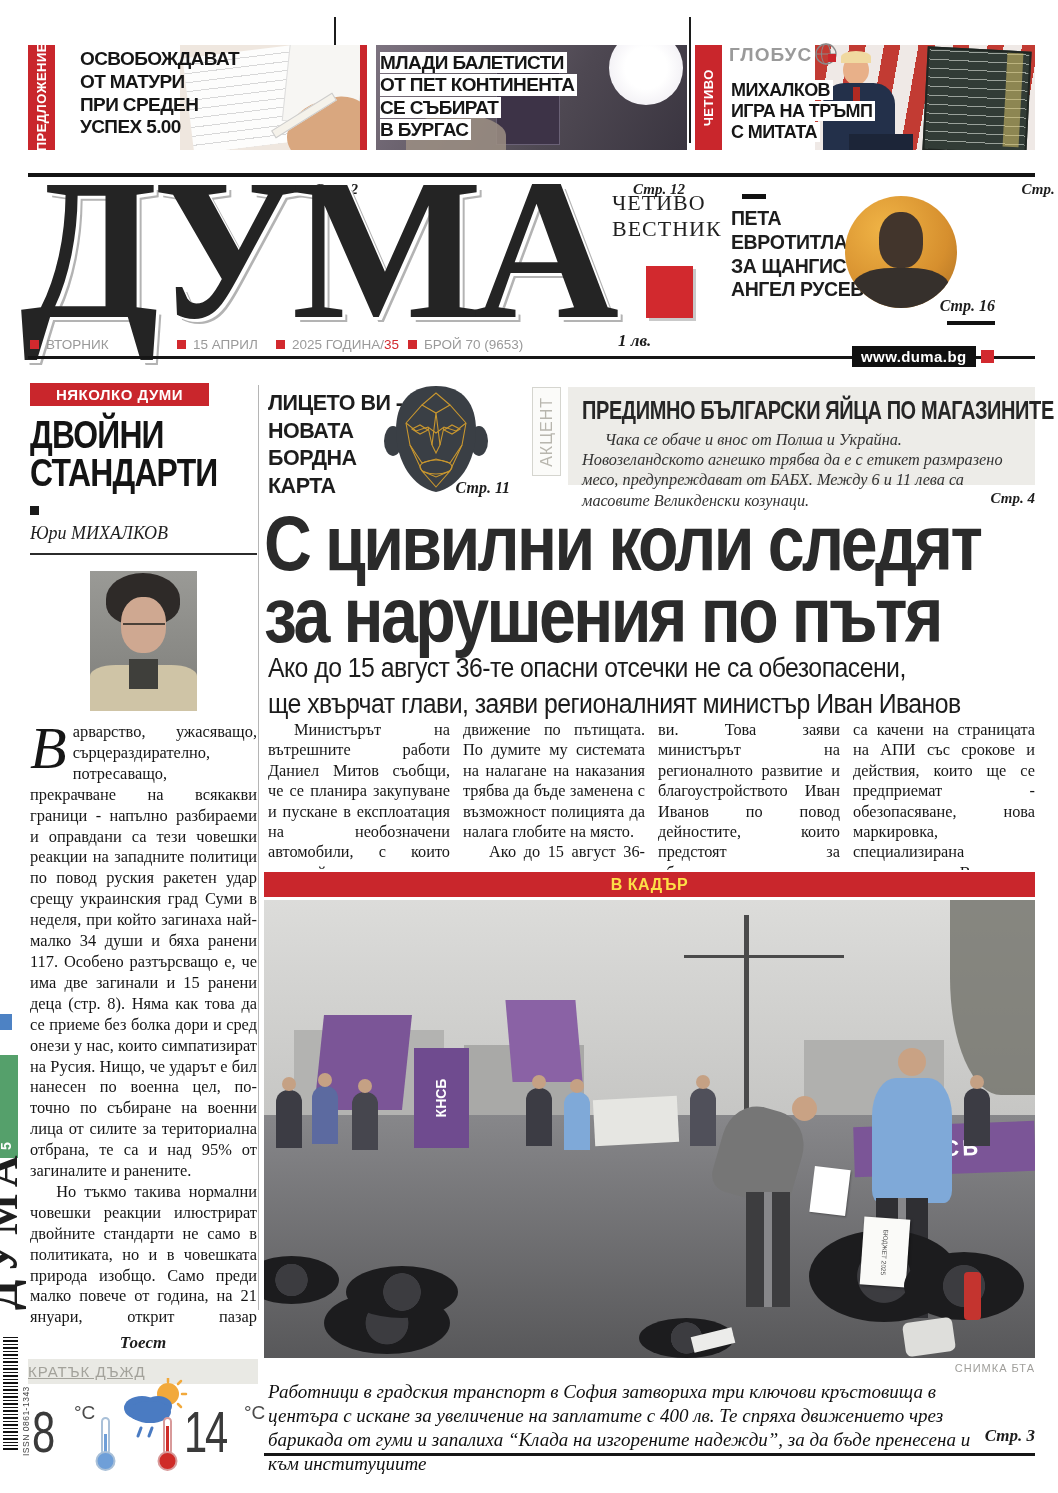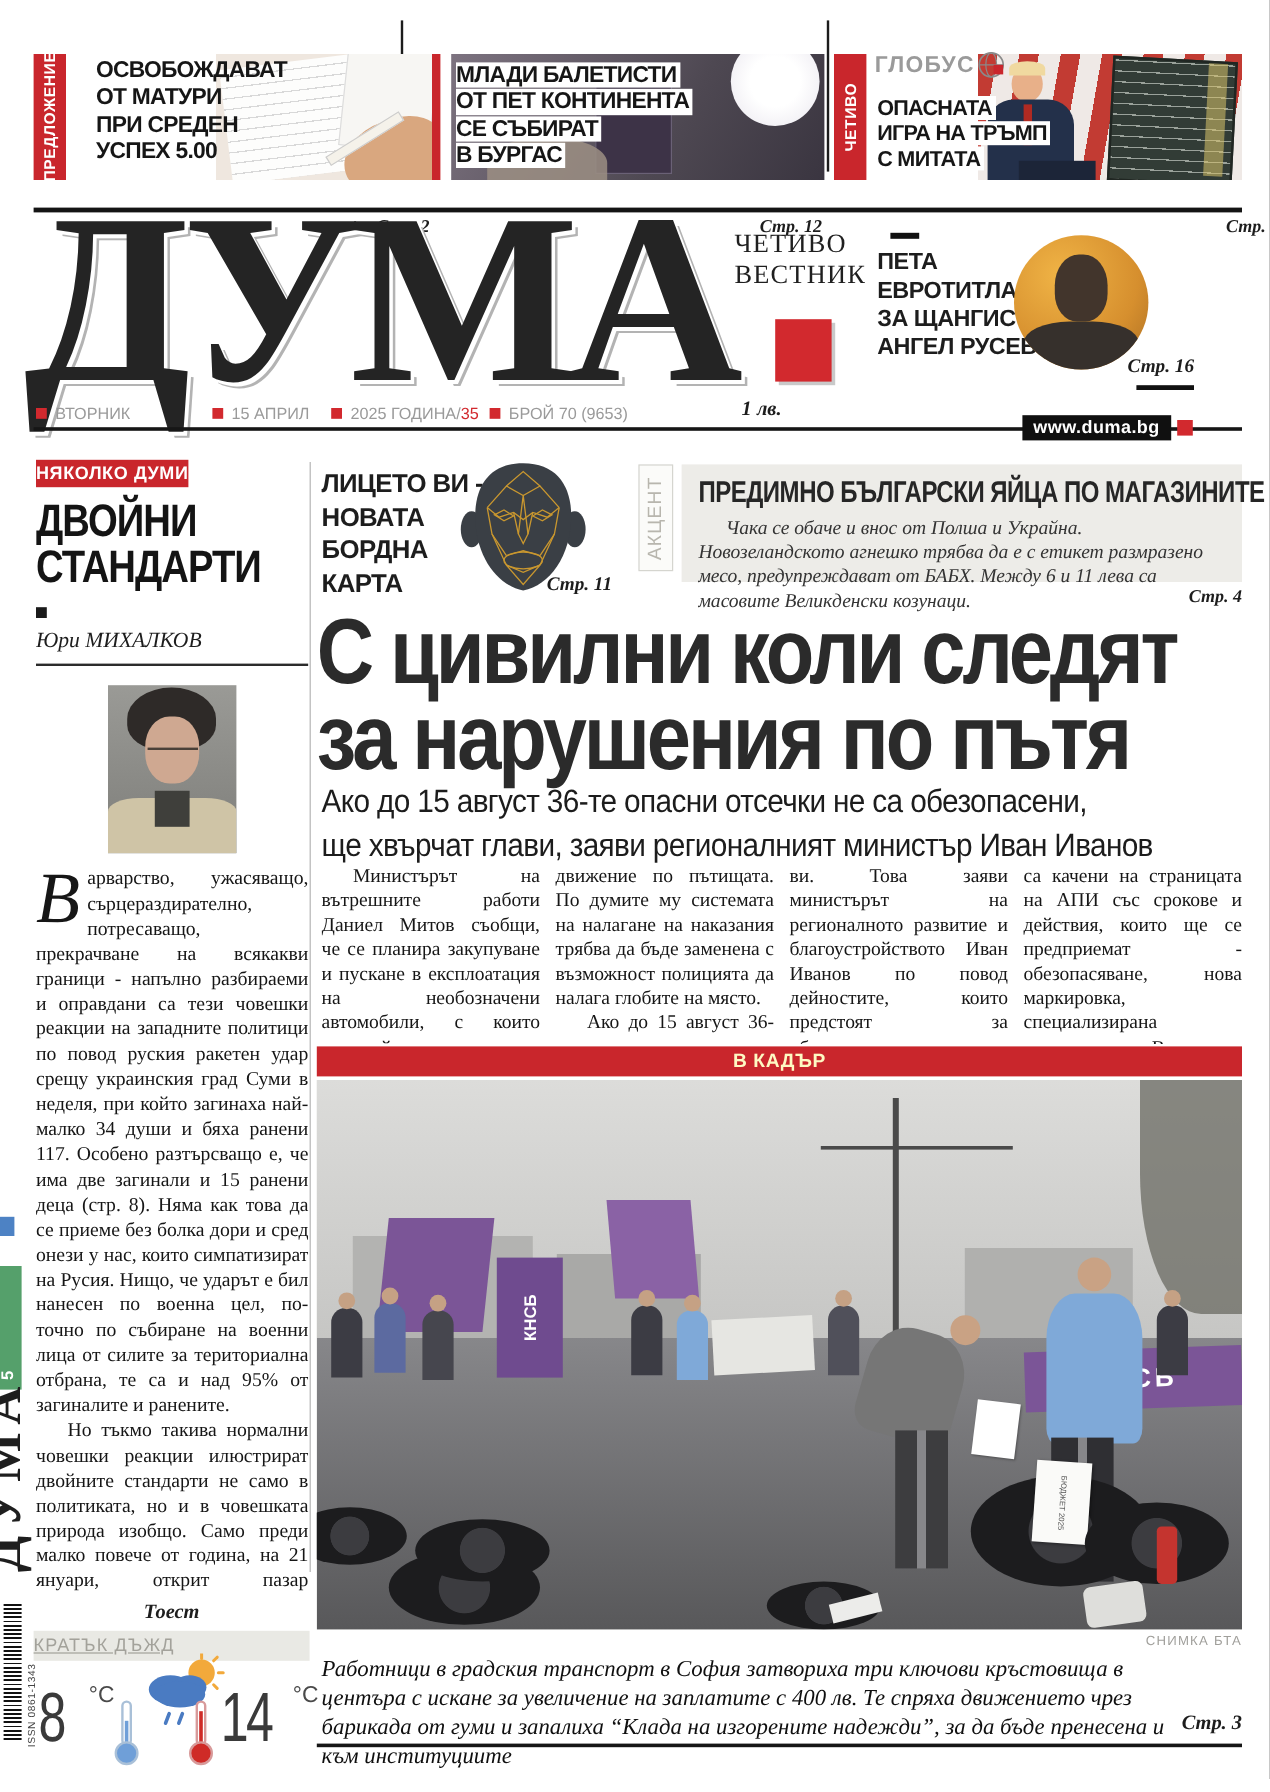--- a/index.html
+++ b/index.html
@@ -55,21 +55,21 @@
   .price{position:absolute;left:618px;top:331px;font-family:"Liberation Serif",serif;
         font-weight:bold;font-style:italic;font-size:17px;}
   .mh-rule{position:absolute;left:28px;top:356px;width:1007px;height:3px;background:#161616;}
   .webbox{position:absolute;left:852px;top:346px;display:flex;align-items:center;gap:5px;}
   .webbox .wb{background:#101010;color:#fff;font-weight:bold;font-size:15px;padding:2px 9px;letter-spacing:.4px;}
   .webbox .sq{width:13px;height:13px;background:#d2292e;}
 
   
   .leftcol{position:absolute;left:30px;top:383px;width:227px;height:947px;overflow:hidden;}
   .badge{display:inline-block;background:#c9262c;color:#fff;font-weight:bold;font-size:15px;
-        padding:3px 0;letter-spacing:.5px;}
+        padding:3px 26px;letter-spacing:.5px;}
   .op-title{margin-top:10px;font-weight:bold;font-size:38px;line-height:1.0;letter-spacing:-1px;
         transform:scaleX(.84);transform-origin:0 0;white-space:nowrap;color:#141414;}
   .op-bullet{width:9px;height:9px;background:#1a1a1a;margin-top:14px;}
   .op-author{margin-top:8px;font-family:"Liberation Serif",serif;font-style:italic;font-size:18px;}
   .op-rule{height:2px;background:#2b2b2b;margin-top:9px;}
   .portrait{position:relative;width:107px;height:140px;margin:16px auto 0;overflow:hidden;
         background:linear-gradient(#9a9a96,#7e7e7a);}
   .po-hair{position:absolute;left:16px;top:2px;width:74px;height:52px;background:#2e2a28;border-radius:50% 50% 40% 40%;}
   .po-face{position:absolute;left:31px;top:26px;width:45px;height:56px;background:#cfa891;border-radius:45%;}
   .po-glass{position:absolute;left:33px;top:52px;width:42px;height:8px;border-top:2px solid #4a4038;}
@@ -126,21 +126,21 @@
   .headline{position:absolute;left:264px;top:508px;font-weight:bold;font-size:77px;line-height:.93;
         letter-spacing:-3px;color:#2b2b2b;transform:scaleX(.86);transform-origin:0 0;white-space:nowrap;}
   .subhead{position:absolute;left:268px;top:651px;font-size:27px;font-weight:500;line-height:1.32;
         letter-spacing:-.6px;color:#1c1c1c;transform:scaleX(.92);transform-origin:0 0;white-space:nowrap;}
 
   .cols{position:absolute;left:268px;top:720px;width:767px;height:150px;display:flex;gap:13px;overflow:hidden;}
   .col{flex:1;font-family:"Liberation Serif",serif;font-size:16.3px;line-height:20.4px;text-align:justify;color:#161616;}
   .col p{margin:0;}
 
   .redbar{position:absolute;left:264px;top:872px;width:771px;height:25px;background:#c9262c;
-        color:#fef9c3;font-weight:bold;font-size:16px;letter-spacing:.5px;text-align:center;line-height:25px;}
+        color:#fde047;font-weight:bold;font-size:16px;letter-spacing:.5px;text-align:center;line-height:25px;}
 
   .photo{position:absolute;left:264px;top:900px;width:771px;height:458px;overflow:hidden;background:#cfcfcc;}
   .ph{position:absolute;}
   .pp-person{position:absolute;width:26px;height:58px;border-radius:12px 12px 0 0;}
   .pp-person:before{content:'';position:absolute;top:-13px;left:6px;width:14px;height:14px;border-radius:50%;background:#c5a184;}
   .tire{position:absolute;border-radius:50%;background:radial-gradient(circle,#3c3c40 0 30%,#1c1c1e 31%);}
   .credit{position:absolute;left:264px;top:1362px;width:771px;text-align:right;font-size:11px;
         color:#a09f9b;letter-spacing:1px;}
   .caption{position:absolute;left:268px;top:1380px;width:767px;height:70px;}
   .caption p{margin:0;width:735px;font-family:"Liberation Serif",serif;font-style:italic;
@@ -209,21 +209,21 @@
     <div class="glob-row">
       <span class="glob-txt">ГЛОБУС</span>
       <svg width="26" height="26" viewBox="0 0 26 26">
         <circle cx="12" cy="12" r="10" fill="none" stroke="#8a8a8a" stroke-width="1.4"></circle>
         <ellipse cx="12" cy="12" rx="4.5" ry="10" fill="none" stroke="#8a8a8a" stroke-width="1"></ellipse>
         <line x1="2" y1="12" x2="22" y2="12" stroke="#8a8a8a" stroke-width="1"></line>
         <rect x="14" y="12" width="8" height="8" fill="#c9262c"></rect>
       </svg>
     </div>
     <div class="thead chip" style="left:36px;top:52px;font-size:18px;">
-      <div>ОПАСНАТА</div><br>
+      <div>МИХАЛКОВ</div><br>
       <div>ИГРА НА ТРЪМП</div><br>
       <div>С МИТАТА</div>
     </div>
   </div>
 
   <div class="trule"></div>
   <div class="tref" style="left:28px;width:330px;">Стр. 2</div>
   <div class="tref" style="left:340px;width:345px;">Стр. 12</div>
   <div class="tref" style="left:726px;width:340px;">Стр. 7</div>
 

